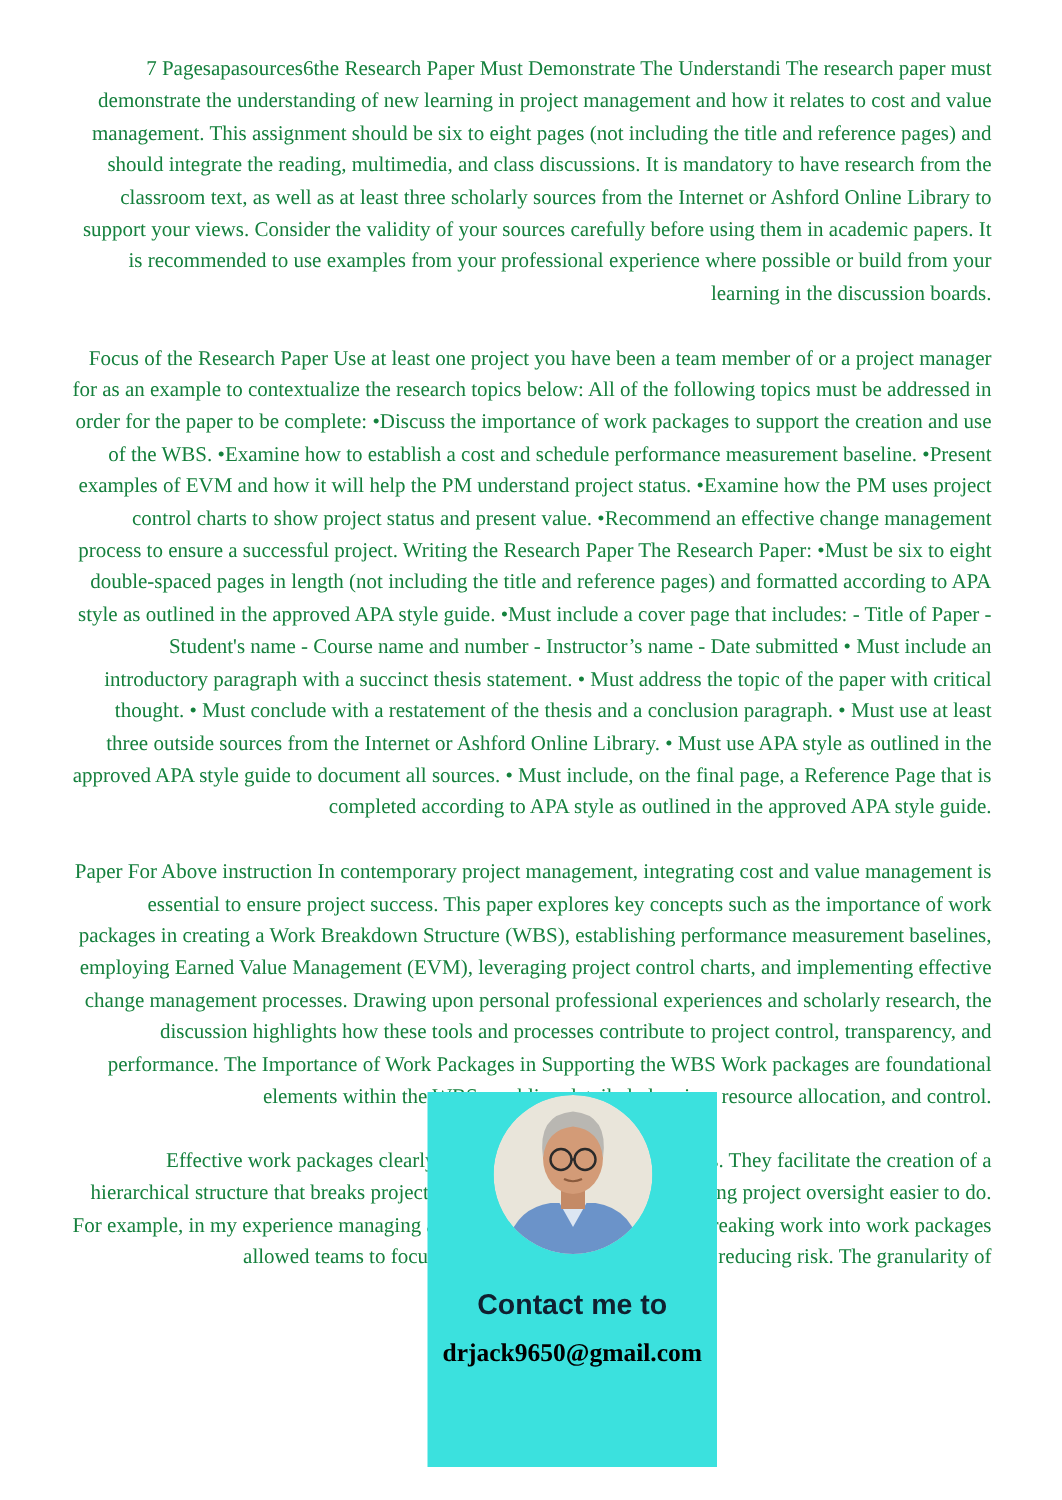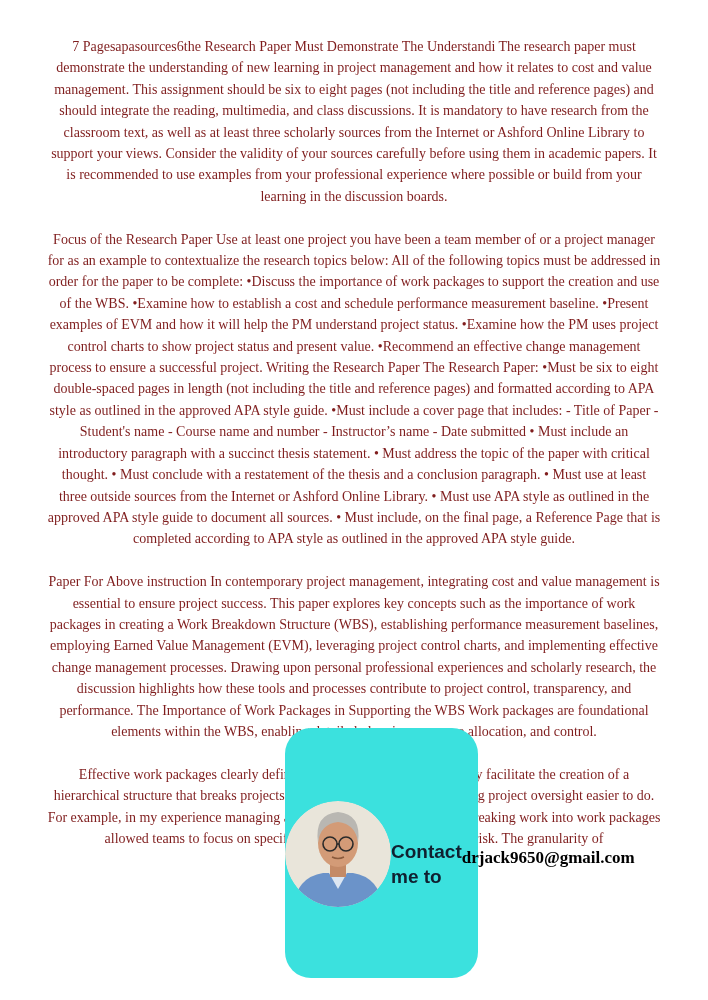--- a/index.html
+++ b/index.html
@@ -16,38 +16,37 @@
   }
   .page {
     position: absolute;
     inset: 0;
     background: #ffffff;
   }
   .content {
     padding: 36px 47px 0 47px;
     font-size: 14px;
     line-height: 21.4px;
-    color: #7f1d1d;
-    text-align: center;
+    color: #15803d;
+    text-align: right;
   }
   .content p {
     margin: 0 0 21.4px 0;
   }
   .overlay {
     position: absolute;
     left: 285px;
     top: 728px;
     width: 193px;
     height: 250px;
     background: #3be1de;
     display: flex;
-    flex-direction: row;
+    flex-direction: column;
     align-items: center;
     z-index: 10;
-    border-radius: 26px;
   }
   .avatar {
     width: 106px;
     height: 106px;
     border-radius: 50%;
     overflow: hidden;
     margin-top: 2px;
     flex: 0 0 auto;
   }
   .avatar svg {

